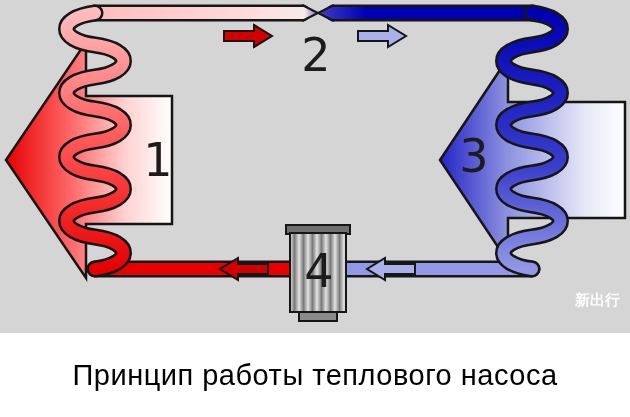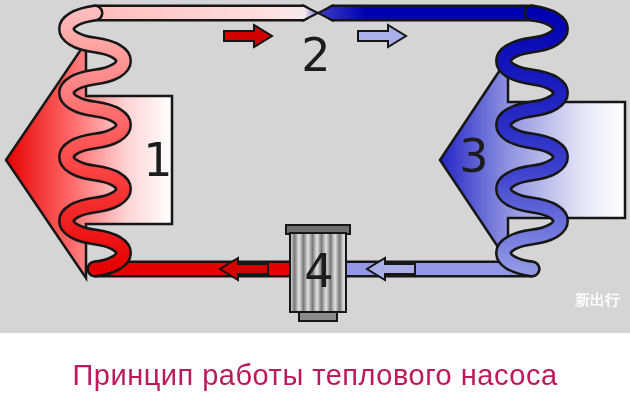--- a/index.html
+++ b/index.html
@@ -17,21 +17,21 @@
   }
   .watermark-text {
     font-family:"DejaVu Sans", sans-serif;
     font-size:15px; font-weight:bold;
   }
   .caption-bar {
     width:630px; height:84px; background:#ffffff;
     display:flex; align-items:center; justify-content:center;
   }
   .caption-text {
-    font-size:29px; color:#be185d; letter-spacing:0.5px;
+    font-size:29px; color:#000000; letter-spacing:0.5px;
   }
 </style>
 </head>
 <body>
 
 <div class="page">
 
   <div class="diagram-wrap">
   <svg width="630" height="333" viewBox="0 0 630 333" xmlns="http://www.w3.org/2000/svg">
 

